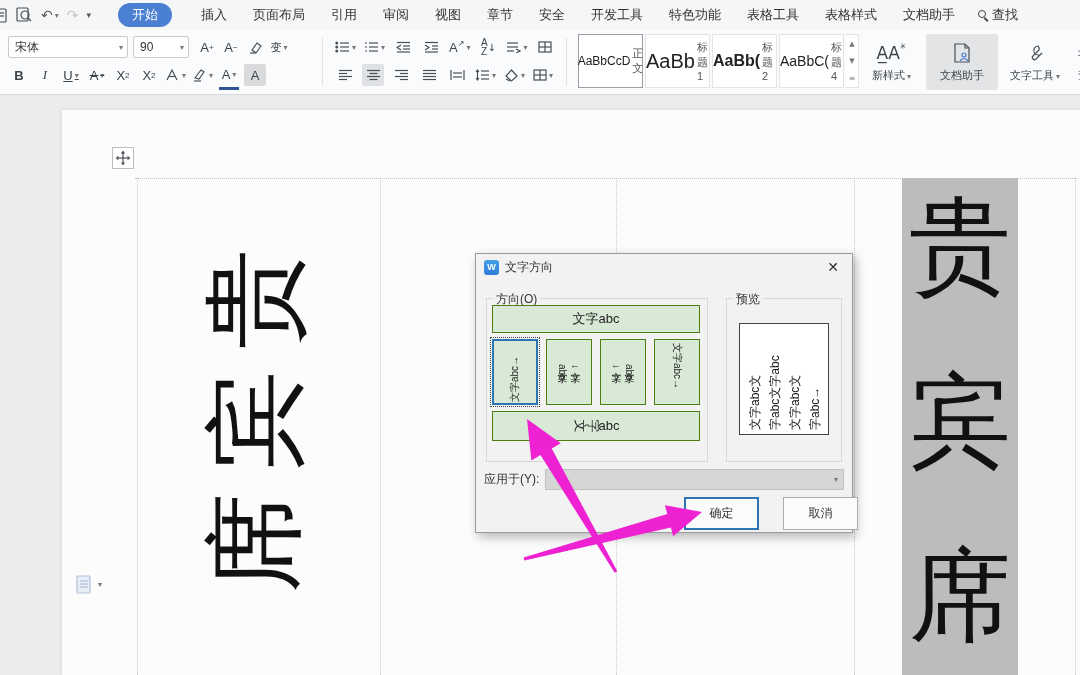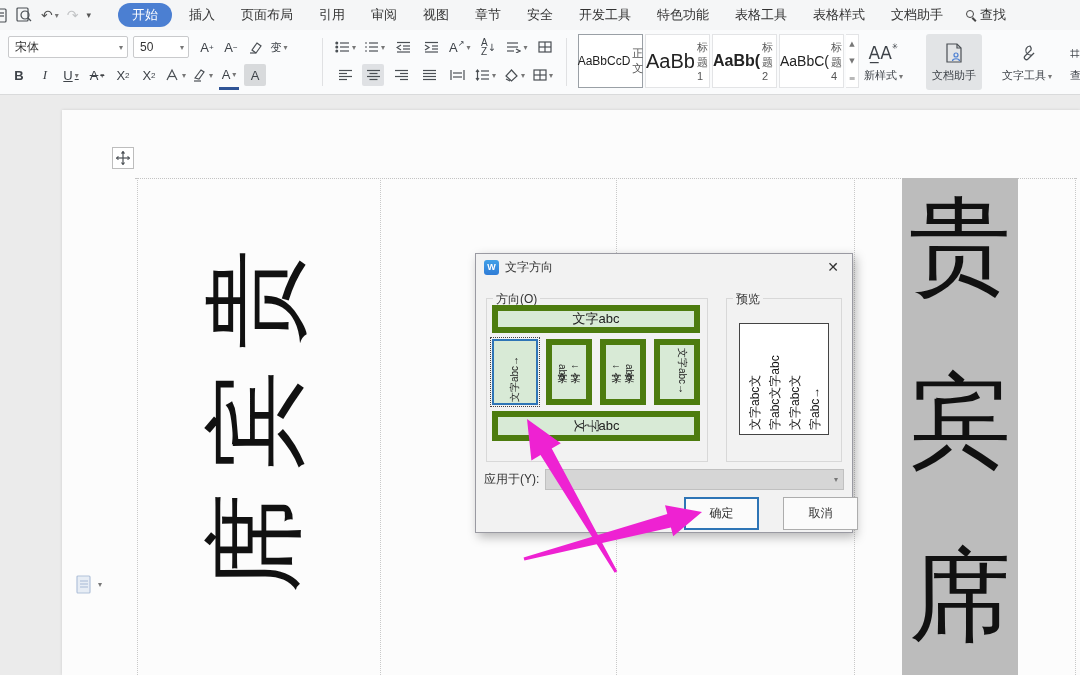--- a/index.html
+++ b/index.html
@@ -9,21 +9,21 @@
   *{box-sizing:border-box;margin:0;padding:0}
   body{font-family:"Liberation Sans",sans-serif;color:#333;background:#fff}
   #app{position:relative;width:1080px;height:675px;overflow:hidden;background:#ebebeb}
 
   
   #menubar{position:absolute;left:0;top:0;width:1080px;height:30px;background:#f5f6f7;display:flex;align-items:center}
   .qicons{display:flex;align-items:center;gap:8px;width:118px;padding-left:0}
   .qi{font-family:"DejaVu Sans",sans-serif;font-size:14px;color:#555;display:flex;align-items:center;justify-content:center;height:22px}
   .tabs{display:flex;align-items:center;gap:0}
   .tab{font-size:13px;color:#333;padding:4px 13px;white-space:nowrap;cursor:default}
-  .tab.active{background:var(--active-tab);color:#fff;border-radius:12px;padding:3px 14px;margin-right:4px}
+  .tab.active{background:var(--active-tab);color:#fff;border-radius:12px;padding:3px 14px;margin-right:16px}
   .searchtab{display:flex;align-items:center;gap:3px;font-size:13px;color:#333;padding:4px 10px}
   .mag{width:11px;height:11px;position:relative;display:inline-block}
   .mag i{position:absolute;left:0;top:0;width:8px;height:8px;border:1.4px solid #444;border-radius:50%}
   .mag b{position:absolute;left:7px;top:7px;width:5px;height:1.6px;background:#444;transform:rotate(45deg);transform-origin:0 0}
 
   
   #ribbon{position:absolute;left:0;top:30px;width:1080px;height:65px;background:#fafbfc;border-bottom:1px solid #d9dadb}
   .vsep{position:absolute;top:8px;height:48px;width:1px;background:#e0e1e3}
   .rrow{position:absolute;display:flex;align-items:center;gap:2px}
   .combo{height:22px;background:#fff;border:1px solid #c9cacc;border-radius:2px;display:flex;align-items:center;font-size:12px;padding:0 4px 0 6px;justify-content:space-between}
@@ -39,21 +39,21 @@
   .fcolA em{position:absolute;left:1px;right:1px;bottom:-4px;height:3px;background:#2f5496;font-style:normal}
   .shadeA{background:#d8dadc;padding:0 3px}
 
   
   .stylecards{position:absolute;left:578px;top:4px;display:flex;gap:2px}
   .scard{width:65px;height:54px;background:#fff;border:1px solid #e3e4e6;display:flex;flex-direction:row;align-items:center;justify-content:center;gap:2px}
   .scard.sel{border:1px solid #9aa0a6}
   .scard .samp{white-space:nowrap;color:#222}
   .scard .slab{font-size:11px;color:#555}
   .sscroll{width:13px;height:54px;border:1px solid #e3e4e6;border-left:none;background:#fff;display:flex;flex-direction:column;align-items:center;justify-content:space-around;font-size:7px;color:#777;font-family:"DejaVu Sans",sans-serif}
-  .bigbtn{position:absolute;top:4px;height:56px;display:flex;flex-direction:column;align-items:center;justify-content:center;gap:3px;font-size:11px;color:#3e4349;border-radius:3px;padding:0 6px}
+  .bigbtn{position:absolute;top:4px;height:56px;display:flex;flex-direction:column;align-items:center;justify-content:center;gap:3px;font-size:11px;color:#3e4349;border-radius:3px;padding:0 14px}
   .bigbtn.on{background:#e2e4e6}
   .bigbtn .bi{height:24px;display:flex;align-items:center;font-size:17px;font-family:"DejaVu Sans",sans-serif}
 
   
   #doc{position:absolute;left:0;top:95px;width:1080px;height:580px;background:#ebebeb}
   #page{position:absolute;left:62px;top:15px;width:1018px;height:565px;background:#fcfcfc;box-shadow:0 0 3px rgba(0,0,0,.12)}
   .hline{position:absolute;left:135px;width:942px;top:83px;border-top:1px dotted #c3c3c3}
   .vline{position:absolute;top:83px;bottom:0;width:0;border-left:1px dotted #c9c9c9}
   #graycol{position:absolute;left:902px;top:83px;width:116px;height:497px;background:var(--selected-column-bg);z-index:1}
   .dchar{position:absolute;font-family:"Liberation Serif","DejaVu Serif",serif;color:#111;text-align:center;z-index:2}
@@ -64,21 +64,21 @@
 
   
   #dlg{position:absolute;left:475px;top:158px;width:378px;height:280px;background:#f2f2f2;border:1px solid #9a9aa2;box-shadow:3px 4px 10px rgba(0,0,0,.28);z-index:5;font-size:12px}
   #dlgtitle{position:absolute;left:0;top:0;right:0;height:26px;display:flex;align-items:center;padding:0 8px;gap:6px}
   #wpslogo{width:15px;height:15px;border-radius:3px;background:linear-gradient(#41a0e8,#2f7cd6);color:#fff;font-size:9px;font-weight:bold;display:flex;align-items:center;justify-content:center}
   #dlgclose{margin-left:auto;font-size:14px;color:#333;width:22px;text-align:center;font-family:"DejaVu Sans",sans-serif}
   .grp{position:absolute;border:1px solid #d8d8d8}
   .grplab{position:absolute;top:-8px;left:6px;background:#f2f2f2;padding:0 3px;font-size:12px;color:#333}
   #grpdir{left:10px;top:44px;width:222px;height:164px}
   #grpprev{left:250px;top:44px;width:116px;height:164px}
-  .tile{position:absolute;background:var(--option-tile-bg);border:6px solid #4d7c0f;display:flex;align-items:center;justify-content:center;font-size:13px;color:#222;overflow:visible}
+  .tile{position:absolute;background:var(--option-tile-bg);border:1px solid #4d7c0f;display:flex;align-items:center;justify-content:center;font-size:13px;color:#222;overflow:visible}
   .tile.sel{border:2px solid var(--selection-border);outline:1px dotted #444;outline-offset:1px}
   .vtxt{writing-mode:vertical-rl;text-orientation:mixed;font-size:10px;line-height:13px;letter-spacing:0}
   .vtxt span{display:block}
   .vtxt.lr{writing-mode:vertical-lr}
   .rotccw{position:absolute;width:60px;height:14px;left:14px;top:61px;transform:rotate(-90deg);transform-origin:0 0;font-size:10px;line-height:14px;white-space:nowrap}
   .rotcw{position:absolute;width:60px;height:14px;left:29px;top:3px;transform:rotate(90deg);transform-origin:0 0;font-size:10px;line-height:14px;white-space:nowrap}
   .rch{display:inline-block;transform:rotate(90deg)}
   #prevbox{position:absolute;left:12px;top:24px;width:90px;height:112px;background:#fff;border:1px solid #444}
   .pcol{position:absolute;height:14px;transform:rotate(-90deg);transform-origin:0 0;font-size:12px;line-height:14px;white-space:nowrap;color:#111}
   #applyrow{position:absolute;left:8px;top:214px;right:8px;height:22px;display:flex;align-items:center}
@@ -139,21 +139,21 @@
   </div>
 
   <div id="ribbon">
 
     <div class="rrow" style="left:8px;top:6px">
       <div class="combo" style="width:120px">
         <span>宋体</span>
           <span class="car">▾</span>
       </div>
       <div class="combo" style="width:56px;margin-left:3px">
-        <span>50</span>
+        <span>90</span>
           <span class="car">▾</span>
       </div>
       <span class="tbtn" style="margin-left:5px">A<sup>+</sup></span>
       <span class="tbtn">A<sup>−</sup></span>
       <span class="tbtn">
         <svg class="lic" width="15" height="13" viewBox="0 0 15 13">
             <path d="M4 9 L9 2 L13 5 L8 12 Z"></path>
             <line x1="2" y1="12" x2="8" y2="12"></line>
           </svg>
       </span>

